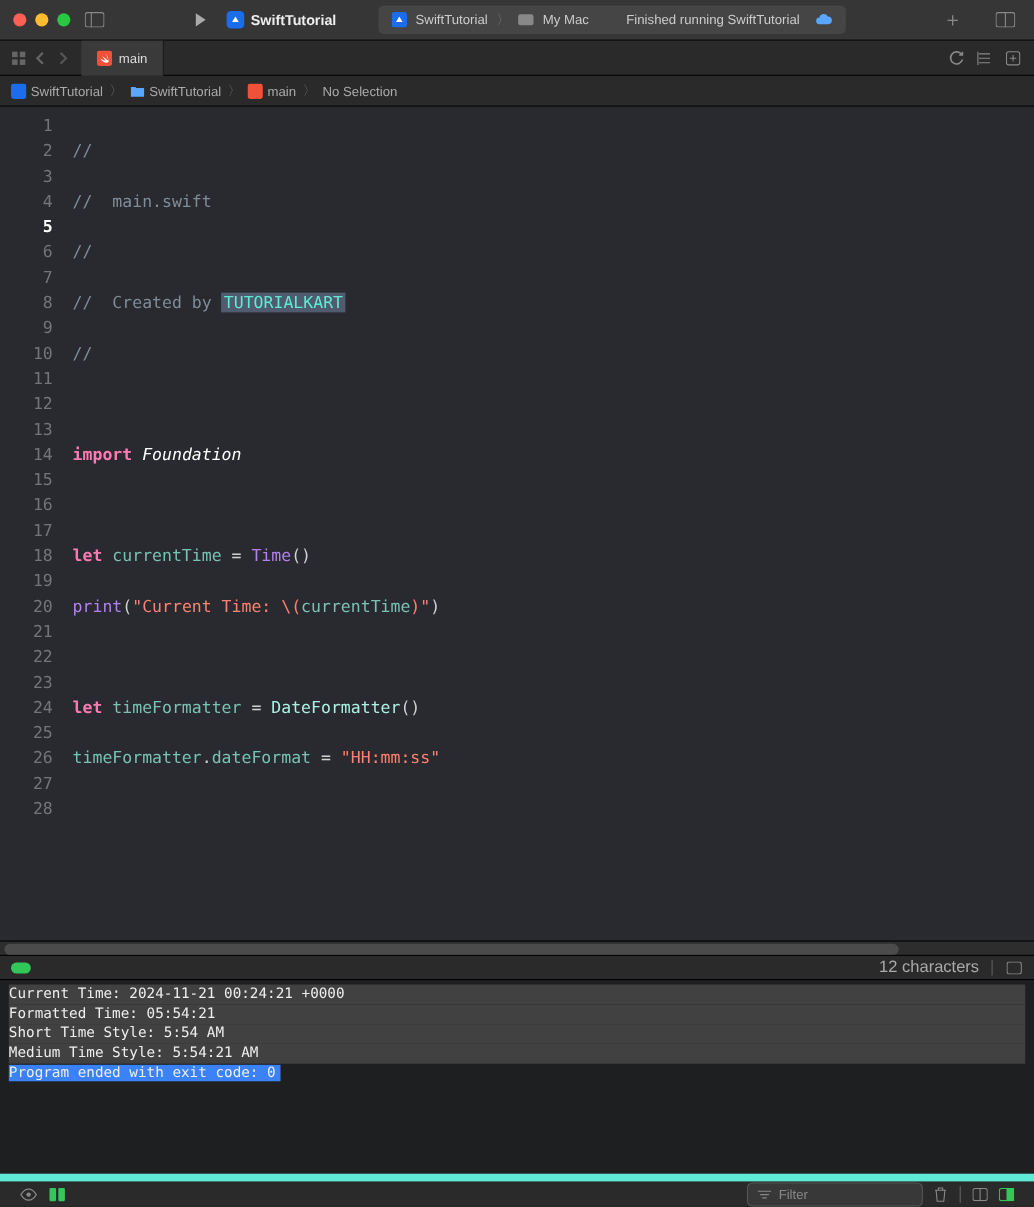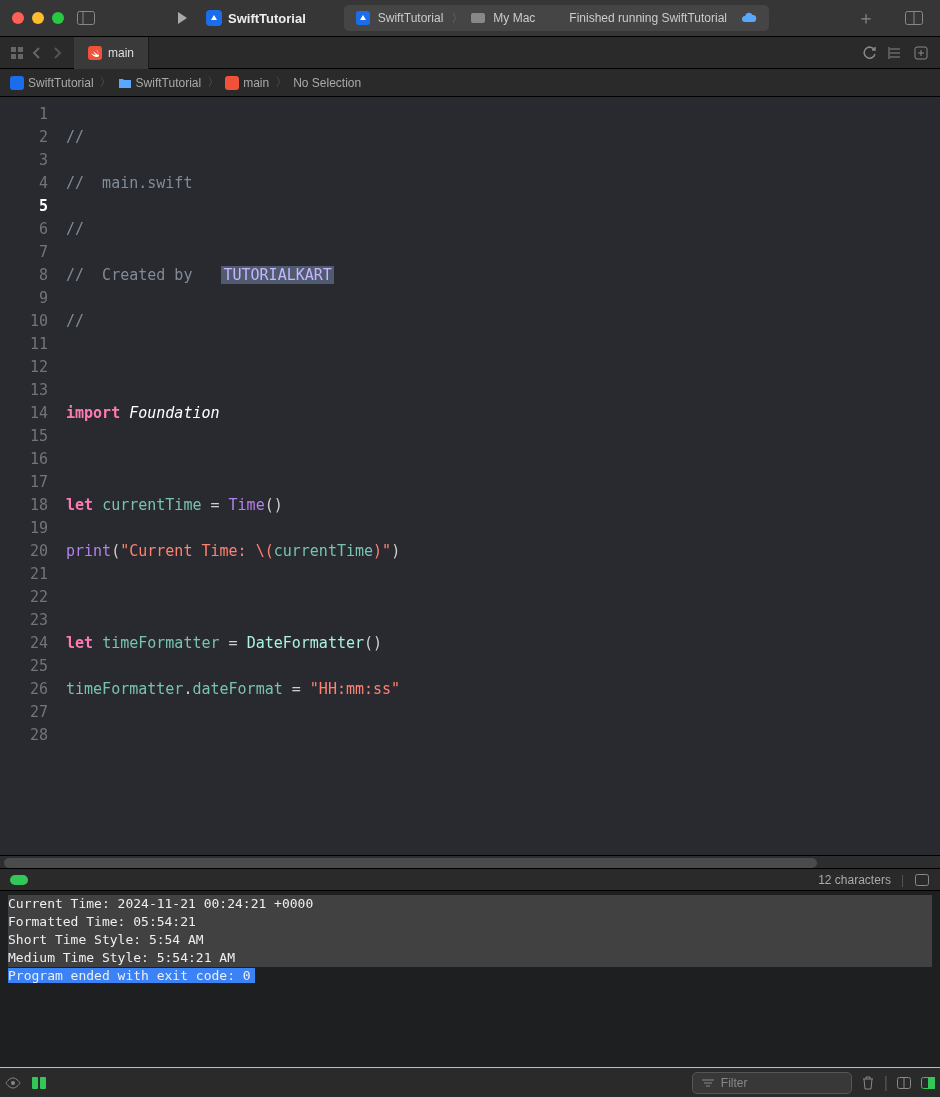--- a/index.html
+++ b/index.html
@@ -79,42 +79,42 @@
 .c-kw { color:#ff7ab2; font-weight:600;}
 .c-type { color:#acf2e4;}
 .c-func { color:#b281eb;}
 .c-id { color:#78c2b3;}
 .c-prop { color:#78c2b3;}
 .c-str { color:#ff8170;}
 .c-plain { color:#d0d0d0;}
 .c-op { color:#d0d0d0;}
 .c-paren { color:#d0d0d0;}
 .c-white { color:#fff;font-style:italic;}
-.sel-author { background:#515b70; color:#c4b5fd; padding:0 2px;margin-left:20px;}
+.sel-author { background:#515b70; color:#5eead4; padding:0 2px;}
 .hscroll {
   height:14px; background:#2d2d2d; border-top:1px solid #000; border-bottom:1px solid #000;
   position:relative;
 }
 .hscroll .thumb { position:absolute; left:4px; top:2px; height:10px; width:813px; background:#4b4b4b; border-radius:5px;}
 .statusbar {
   height:22px; background:#2a2a2a; display:flex; align-items:center; padding:0 10px;
-  font-size:12px; color:#aaa; border-bottom:1px solid #000;
+  font-size:15px; color:#aaa; border-bottom:1px solid #000;
 }
 .status-pill { width:18px;height:10px;background:#33c759;border-radius:5px;}
 .statusbar .right { margin-left:auto; display:flex; align-items:center; gap:10px;}
 .mini-ic { width:16px;height:16px;color:#888;display:flex;align-items:center;justify-content:center;}
 .console {
   height:176px; background:#1e1f21; font-family:"SF Mono",Menlo,monospace;
   font-size:13px; line-height:18px; color:#eee; padding:4px 8px;
 }
 .console .sel { background:#414141; display:inline-block; width:100%; }
 .console .exit { background:#3b82f6; display:inline; padding-right:4px;}
 .console-bottom {
-  height:30px; background:#2a2a2a; border-top:1px solid #5eead4;
-  display:flex; align-items:center; padding:0 4px; gap:8px;
+  height:30px; background:#2a2a2a; border-top:7px solid #5eead4;
+  display:flex; align-items:center; padding:0 17px; gap:8px;
 }
 .eye-ic, .bp-ic { width:18px;height:18px;color:#888;display:flex;align-items:center;justify-content:center;}
 .bp-ic { color:#33c759;}
 .console-bottom .right { margin-left:auto; display:flex; align-items:center; gap:8px;}
 .filter {
   background:#383838; border:1px solid #555; border-radius:5px; height:22px; width:160px;
   display:flex; align-items:center; padding:0 8px; gap:6px; color:#888; font-size:12px;
 }
 .sq-ic { width:16px;height:16px;display:flex;align-items:center;justify-content:center;}
 .sq-ic.grn { color:#33c759;}

